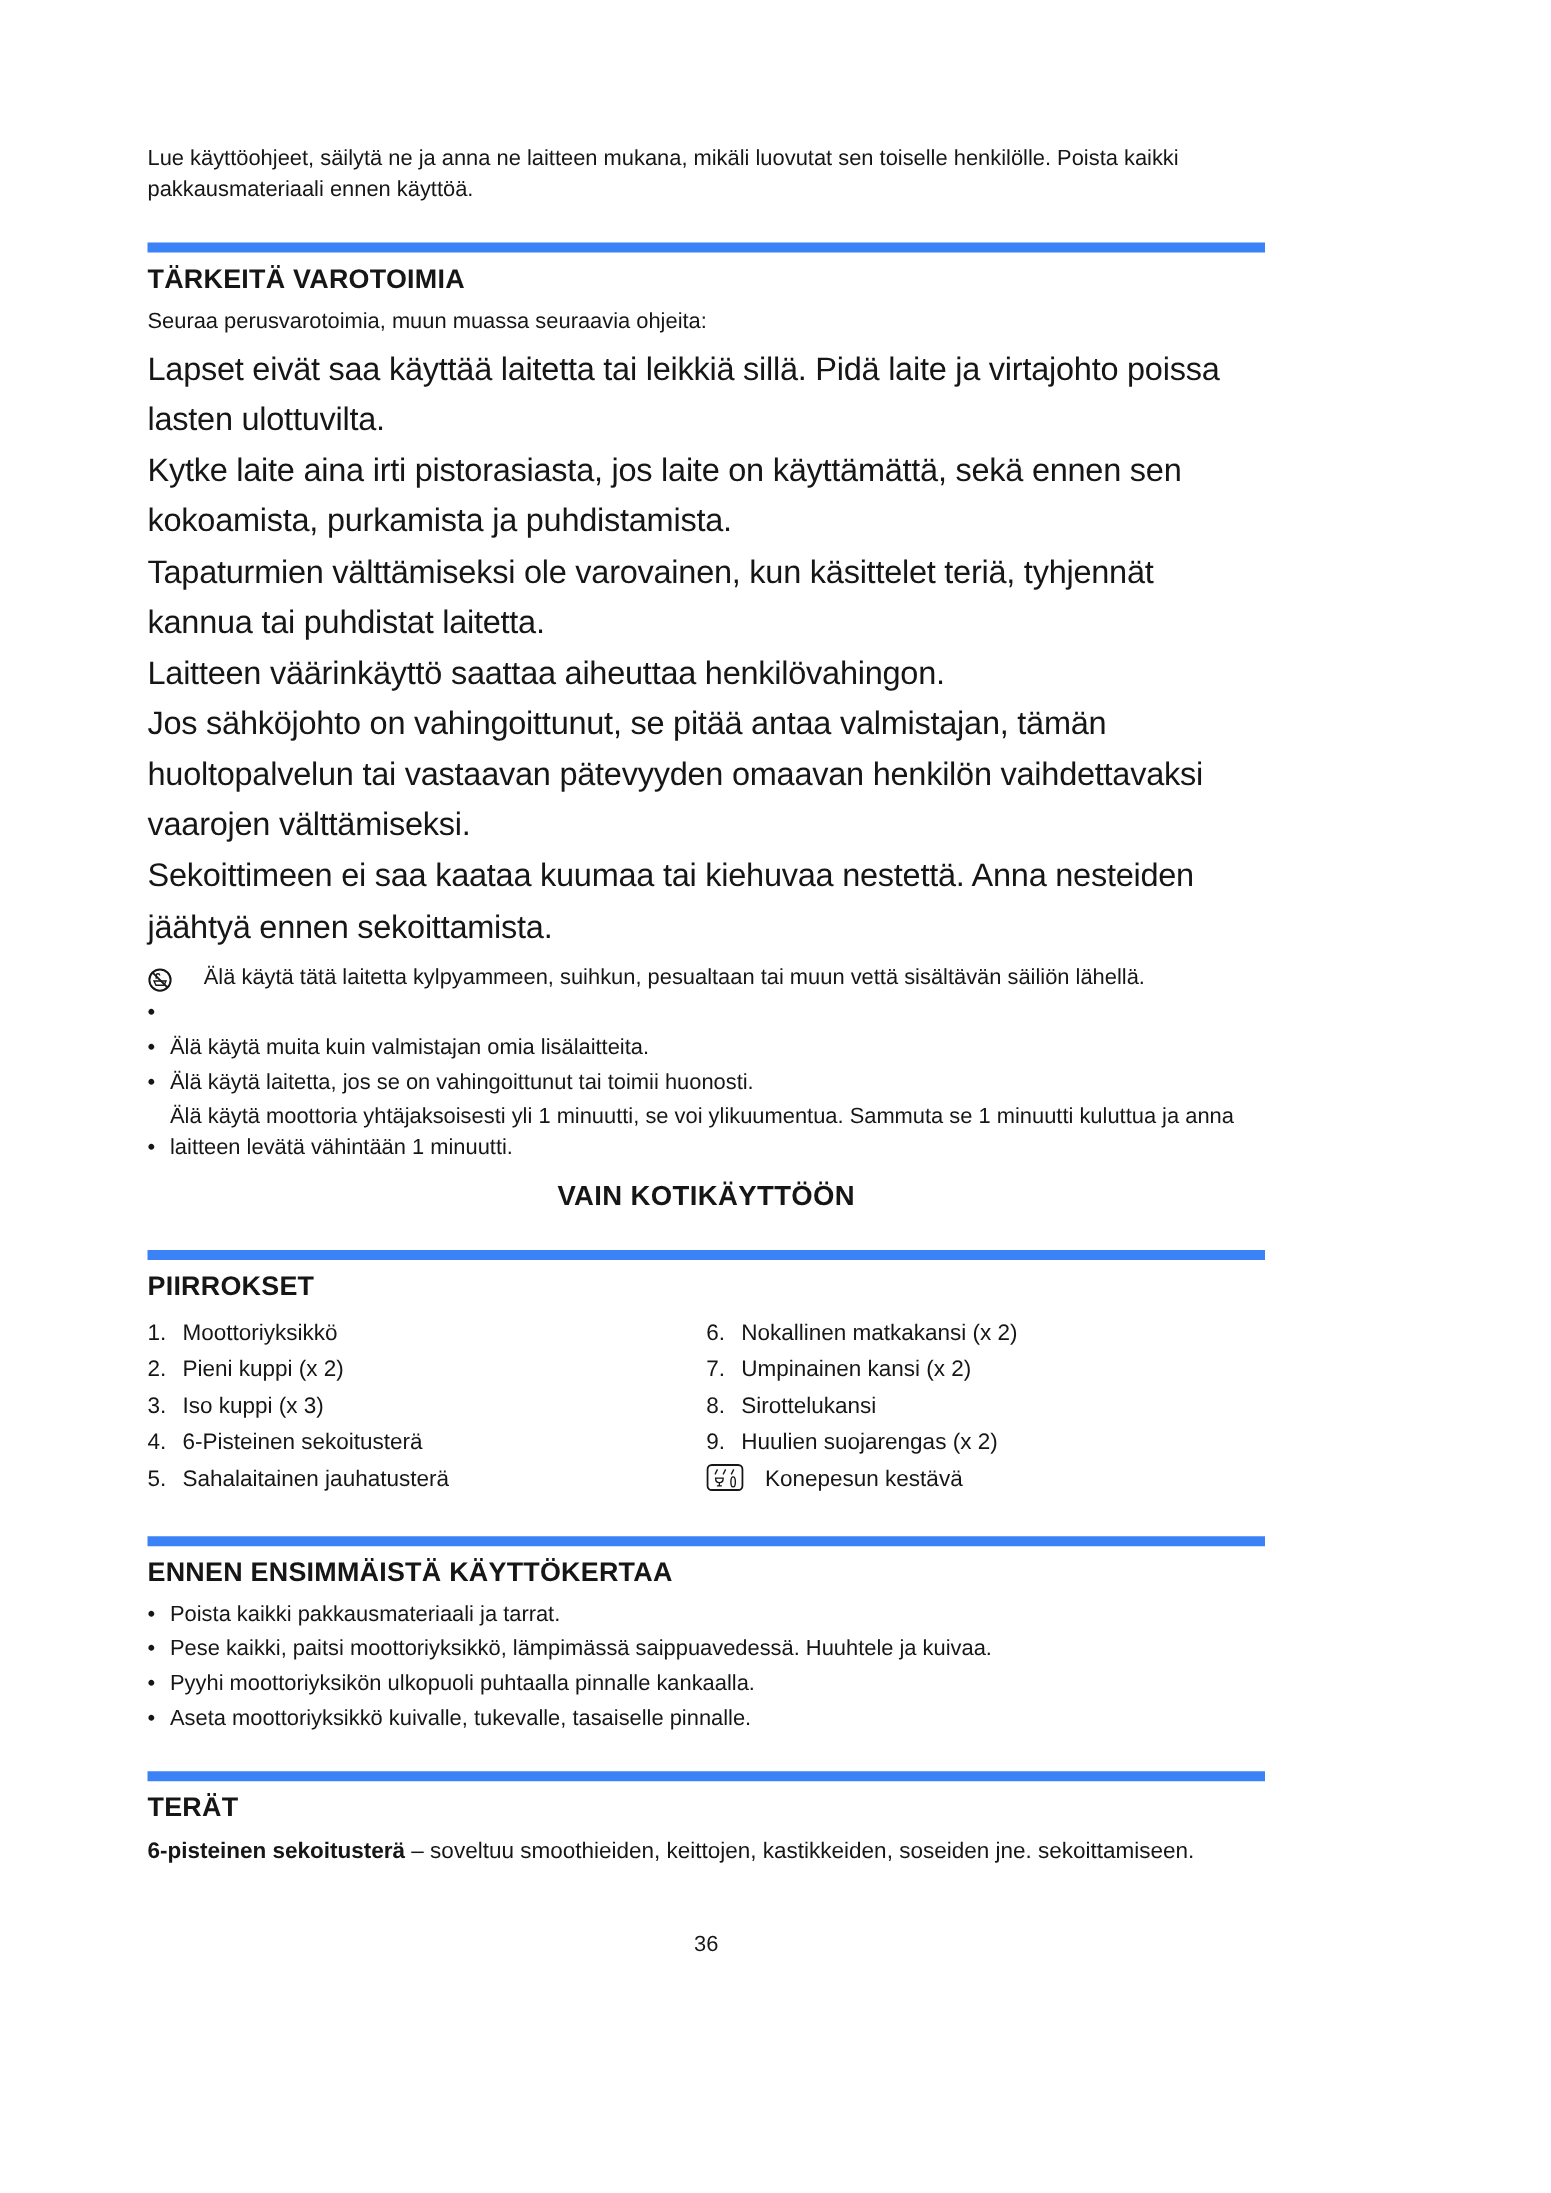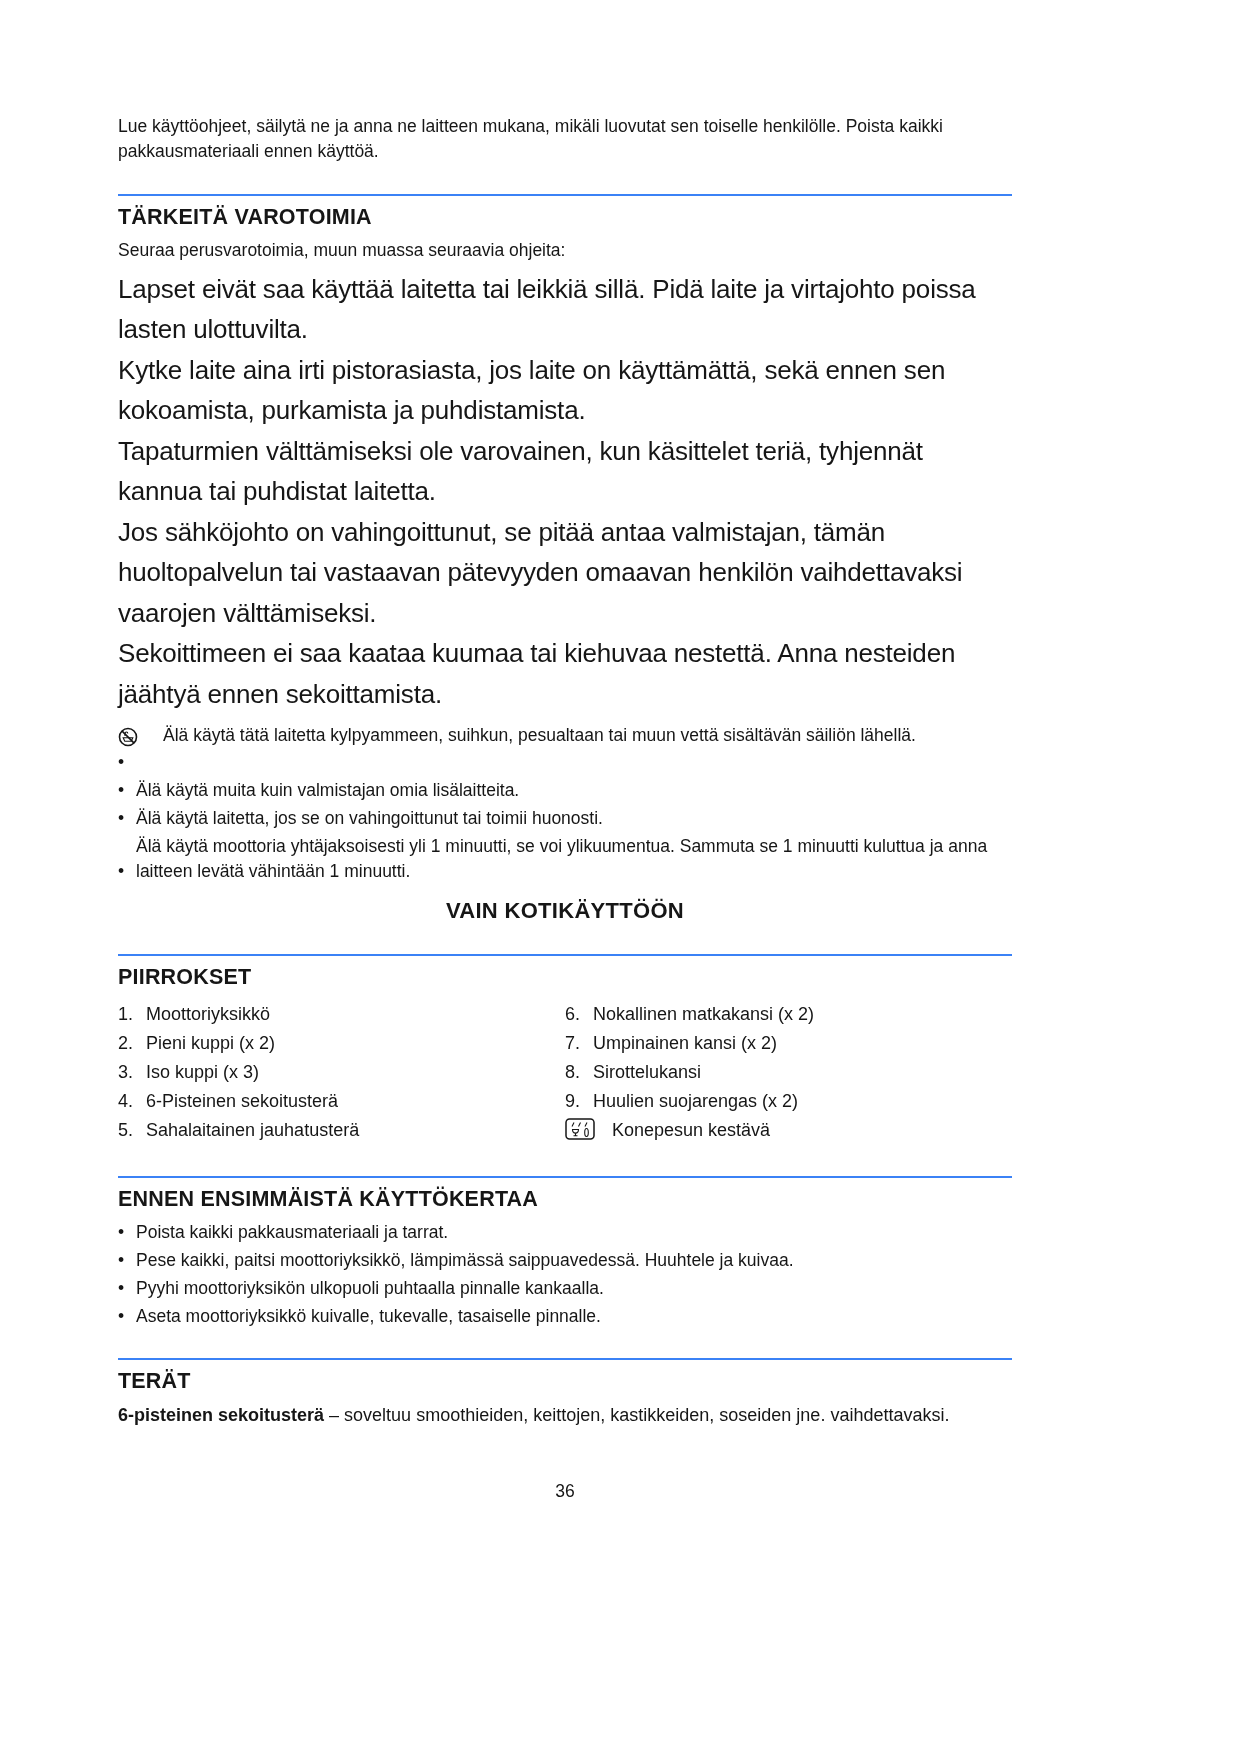--- a/index.html
+++ b/index.html
@@ -11,21 +11,21 @@
   }
   .page {
     position: relative;
     width: 1241px; height: 1276px;
     padding: 114px 229px 0 118px;
     background: #ffffff;
   }
   .small-text { font-size: 17.5px; line-height: 1.42; }
   .intro { margin: 0; }
   .section-heading {
-    border-top: 2px solid #3b82f6;
+    border-top: 8px solid #3b82f6;
     margin: 30px 0 8px 0;
     padding-top: 9px;
     font-size: 21.5px;
     font-weight: bold;
     letter-spacing: 0.2px;
   }
   .subtitle { margin: 0 0 6px 0; }
   .large-block { margin: 0 0 8px 0; }
   .large-block p {
     margin: 0;
@@ -61,20 +61,21 @@
 
   <p class="small-text intro">Lue käyttöohjeet, säilytä ne ja anna ne laitteen mukana, mikäli luovutat sen toiselle henkilölle. Poista kaikki pakkausmateriaali ennen käyttöä.</p>
 
   <h2 class="section-heading">TÄRKEITÄ VAROTOIMIA</h2>
   <p class="small-text subtitle">Seuraa perusvarotoimia, muun muassa seuraavia ohjeita:</p>
 
   <div class="large-block">
     <p>Lapset eivät saa käyttää laitetta tai leikkiä sillä. Pidä laite ja virtajohto poissa lasten ulottuvilta.</p>
     <p>Kytke laite aina irti pistorasiasta, jos laite on käyttämättä, sekä ennen sen kokoamista, purkamista ja puhdistamista.</p>
     <p>Tapaturmien välttämiseksi ole varovainen, kun käsittelet teriä, tyhjennät kannua tai puhdistat laitetta.</p>
+    <p>Laitteen väärinkäyttö saattaa aiheuttaa henkilövahingon.</p>
     <p>Jos sähköjohto on vahingoittunut, se pitää antaa valmistajan, tämän huoltopalvelun tai vastaavan pätevyyden omaavan henkilön vaihdettavaksi vaarojen välttämiseksi.</p>
     <p>Sekoittimeen ei saa kaataa kuumaa tai kiehuvaa nestettä. Anna nesteiden jäähtyä ennen sekoittamista.</p>
   </div>
 
   <ul class="bullets small-text">
     <li class="icon-row">
       <span class="warn-icon">
         <svg width="20" height="20" viewBox="0 0 20 20">
           <circle cx="10" cy="10" r="8.5" fill="none" stroke="#161616" stroke-width="1.6"></circle>
           <path d="M5.2 10.8 h9.6 l-1.6 3.4 h-6.4 z" fill="none" stroke="#161616" stroke-width="1.1"></path>
@@ -173,18 +174,18 @@
       <span>Pyyhi moottoriyksikön ulkopuoli puhtaalla pinnalle kankaalla.</span>
     </li>
     <li>
       <span class="bullet-mark">•</span>
       <span>Aseta moottoriyksikkö kuivalle, tukevalle, tasaiselle pinnalle.</span>
     </li>
   </ul>
 
   <h2 class="section-heading">TERÄT</h2>
   <p class="blades-text">
-    <span class="lead">6-pisteinen sekoitusterä</span><span> – soveltuu smoothieiden, keittojen, kastikkeiden, soseiden jne. vaihdettavaksi.</span>
+    <span class="lead">6-pisteinen sekoitusterä</span><span> – soveltuu smoothieiden, keittojen, kastikkeiden, soseiden jne. sekoittamiseen.</span>
   </p>
 
   <p class="page-number">36</p>
 
 </div>
 
 </body></html>

